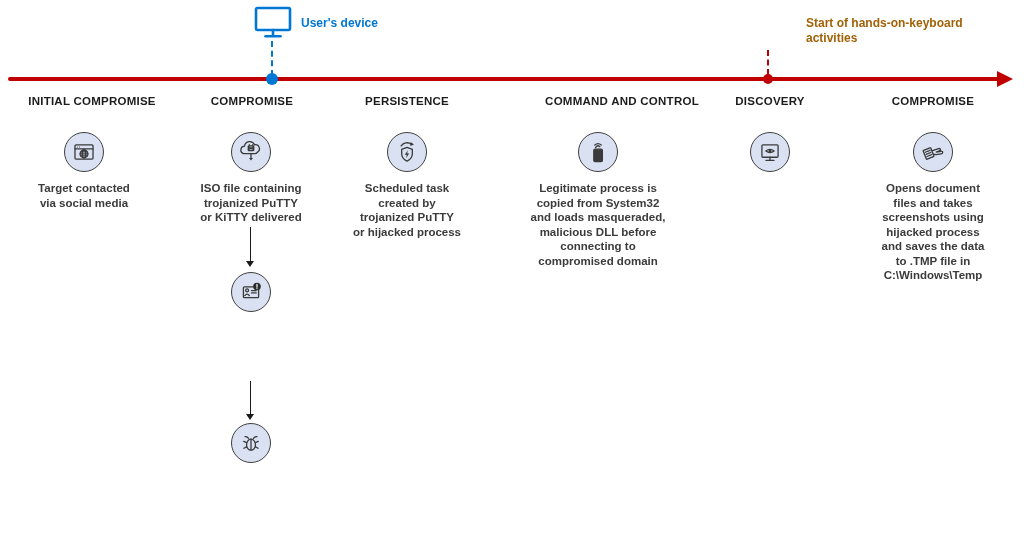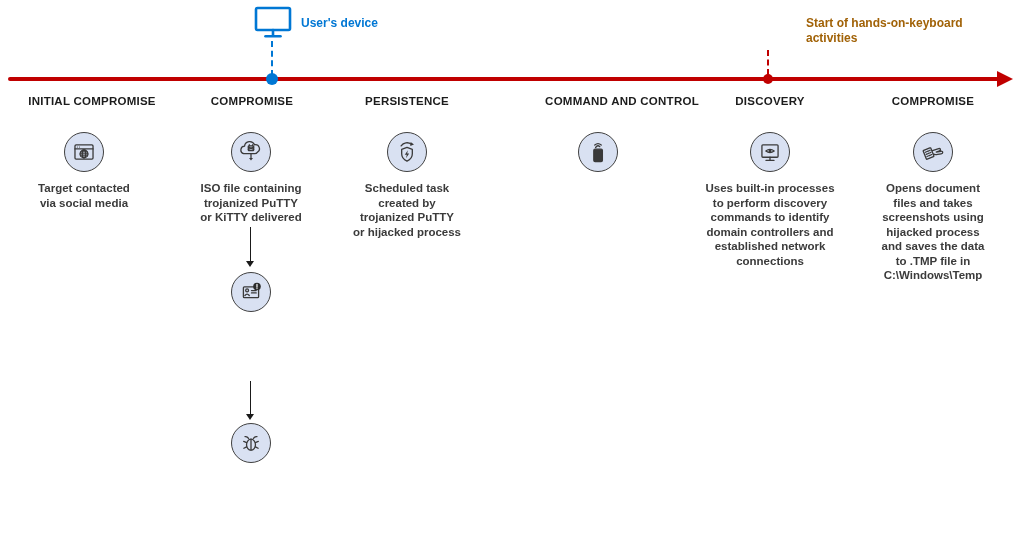--- a/index.html
+++ b/index.html
@@ -158,38 +158,38 @@
   <div class="node-circle" style="left:598px;top:132px">
     <svg class="glyph" width="40" height="40" viewBox="0 0 40 40">
       <g fill="none" stroke="#3a3a3a" stroke-width="1.3" stroke-linecap="round">
         <rect x="15.6" y="17" width="9" height="13" rx="1.3" fill="#3a3a3a"></rect>
         <circle cx="17.6" cy="15.2" r="0.8" fill="#3a3a3a" stroke="none"></circle>
         <path d="M16.6 12.6 A5.2 5.2 0 0 1 23.4 12.6"></path>
         <path d="M18.1 14.4 A2.7 2.7 0 0 1 21.9 14.4"></path>
       </g>
     </svg>
   </div>
+  <div class="node-text" style="left:598px;top:181px">Legitimate process is
+copied from System32
+and loads masqueraded,
+malicious DLL before
+connecting to
+compromised domain</div>
 
   <div class="node-circle" style="left:770px;top:132px">
     <svg class="glyph" width="40" height="40" viewBox="0 0 40 40">
       <g fill="none" stroke="#3a3a3a" stroke-width="1.3" stroke-linecap="round" stroke-linejoin="round">
         <rect x="11.5" y="12.5" width="17" height="13" rx="1"></rect>
         <line x1="20" y1="25.5" x2="20" y2="28.3"></line>
         <line x1="15.8" y1="28.9" x2="24.2" y2="28.9"></line>
         <path d="M15.6 19 Q20 15.6 24.4 19 Q20 22.4 15.6 19 Z"></path>
         <circle cx="20" cy="19" r="1.6" fill="#3a3a3a" stroke="none"></circle>
       </g>
     </svg>
   </div>
-  <div class="node-text" style="left:770px;top:181px">Uses built-in processes
-to perform discovery
-commands to identify
-domain controllers and
-established network
-connections</div>
 
   <div class="node-circle" style="left:933px;top:132px">
     <svg class="glyph" width="40" height="40" viewBox="0 0 40 40">
       <g fill="none" stroke="#3a3a3a" stroke-width="1.3" stroke-linecap="round" stroke-linejoin="round">
         <g transform="rotate(-22 15.5 21.5)">
           <rect x="11" y="16.5" width="8.6" height="10" rx="0.8"></rect>
           <line x1="12.6" y1="19" x2="18" y2="19" stroke-dasharray="1.3 1.1"></line>
           <line x1="12.6" y1="21.4" x2="18" y2="21.4" stroke-dasharray="1.3 1.1"></line>
           <line x1="12.6" y1="23.8" x2="18" y2="23.8" stroke-dasharray="1.3 1.1"></line>
         </g>

